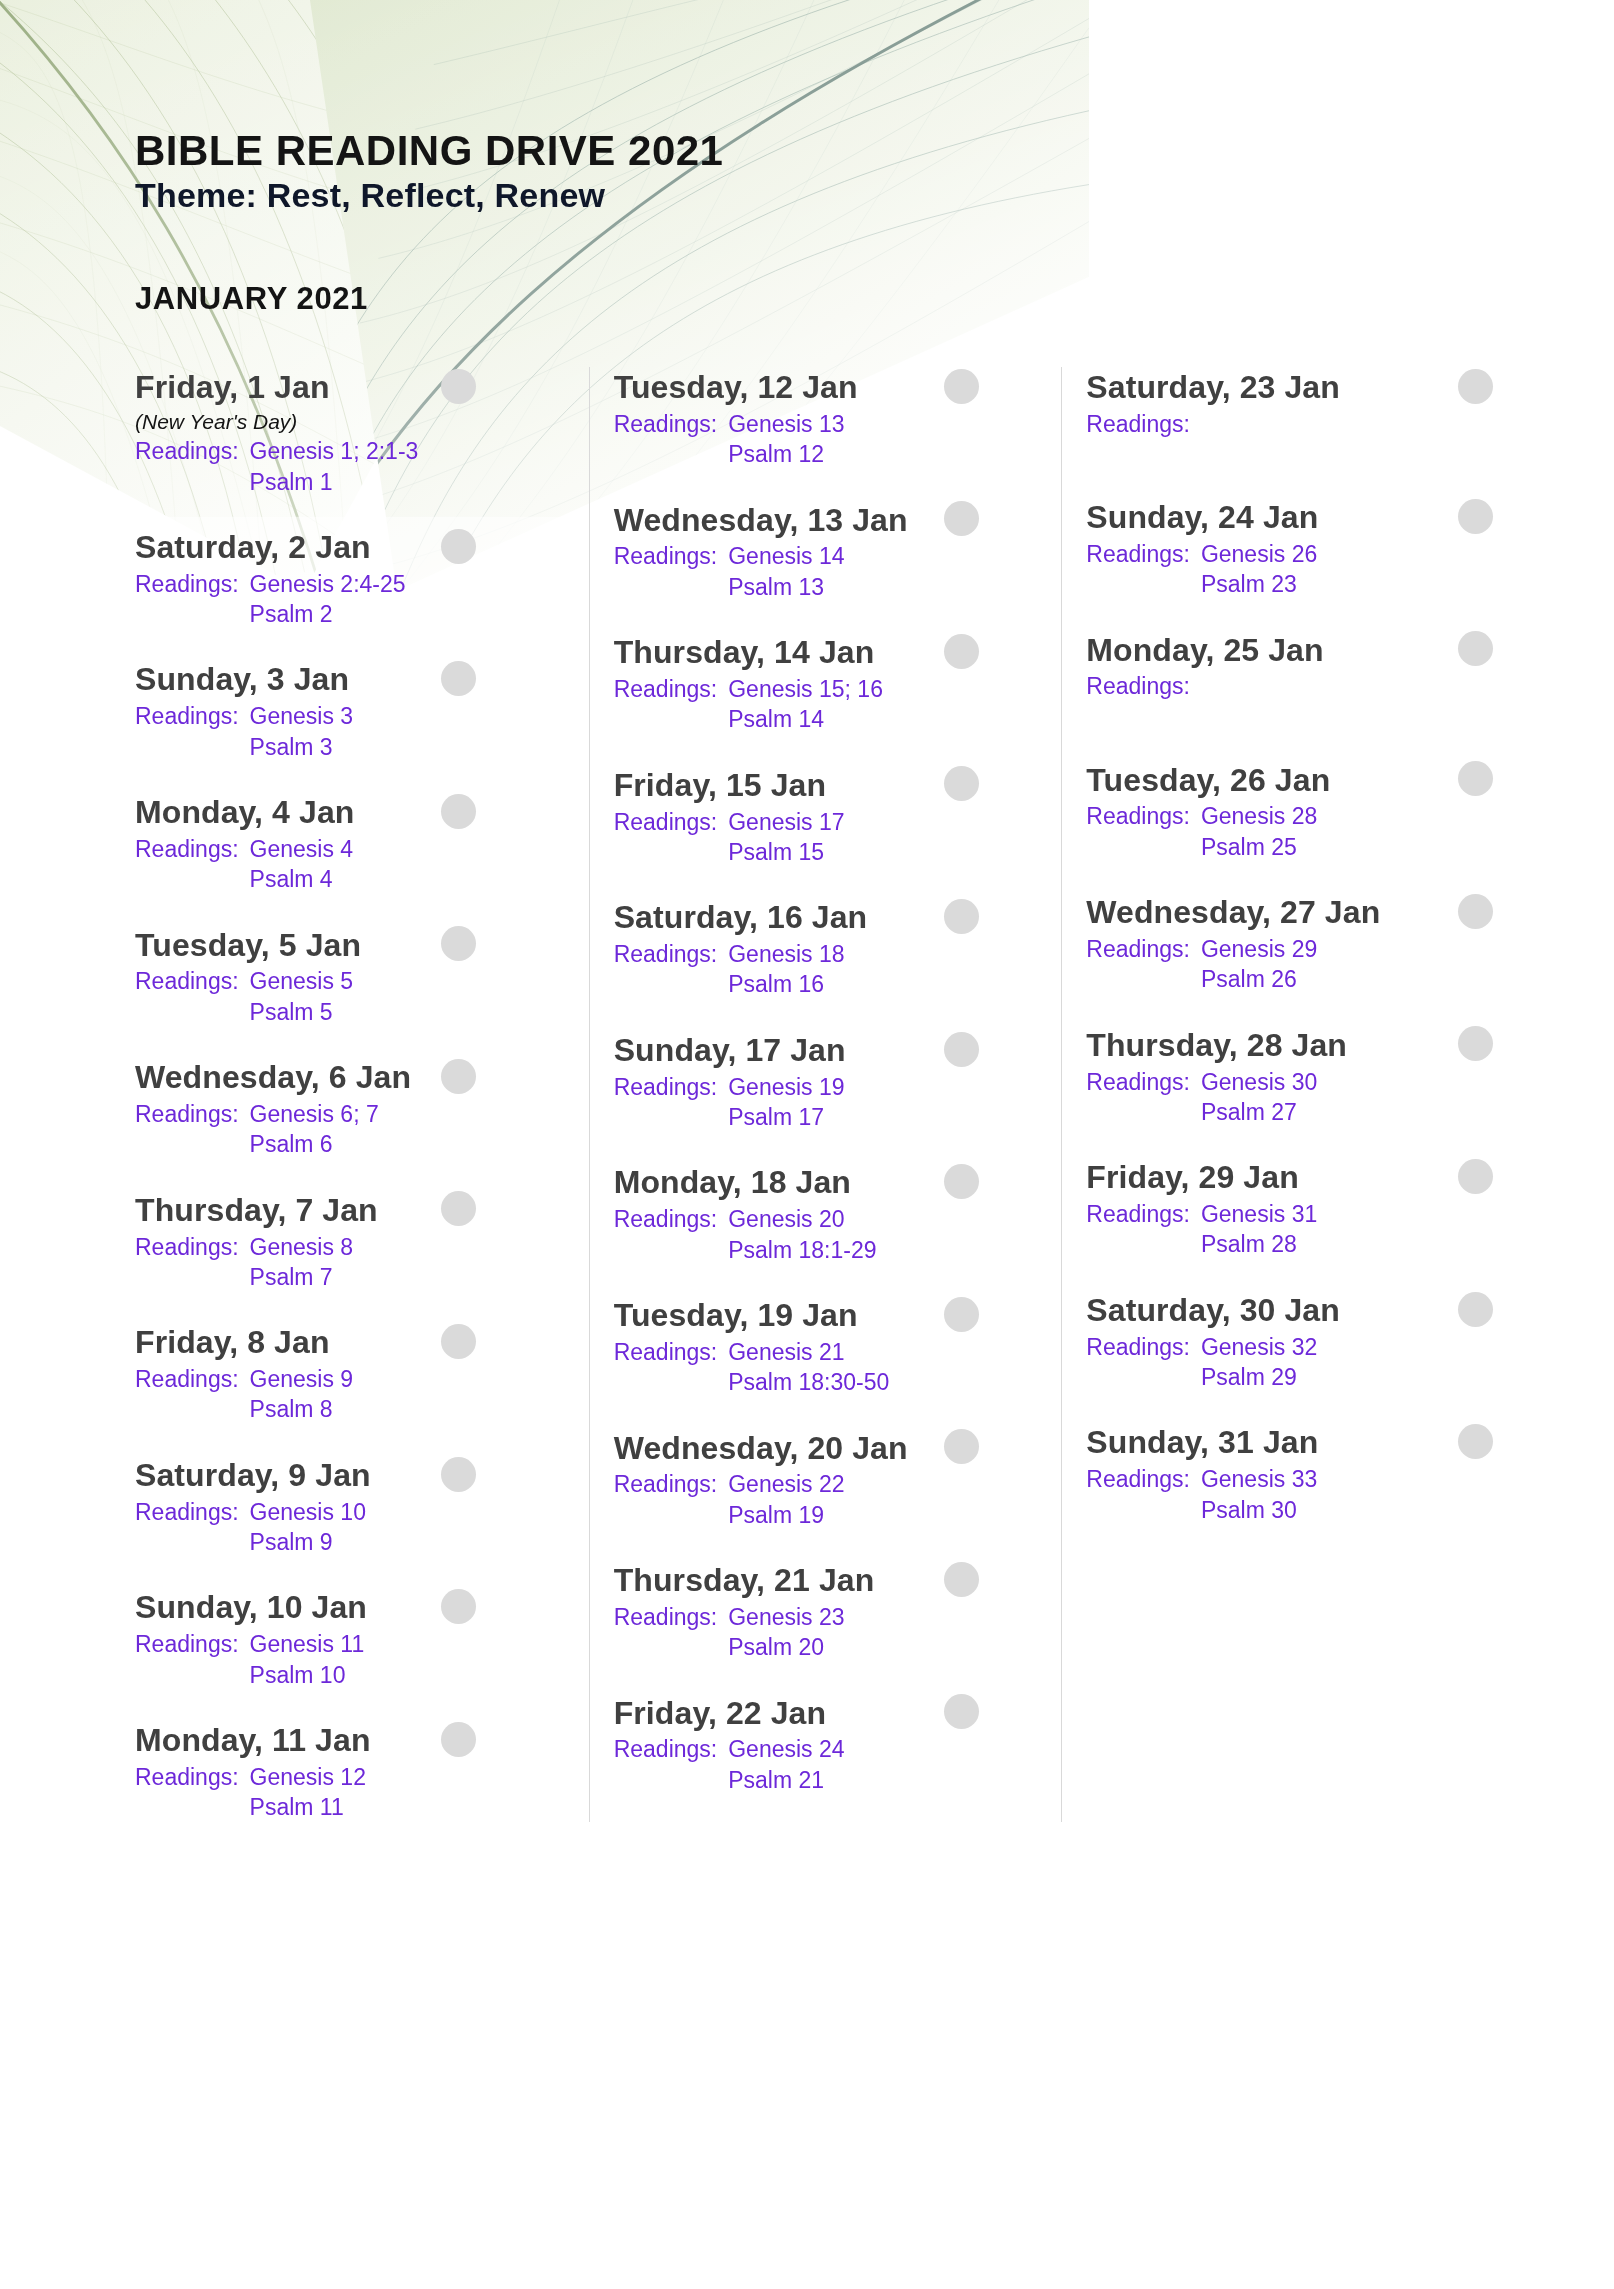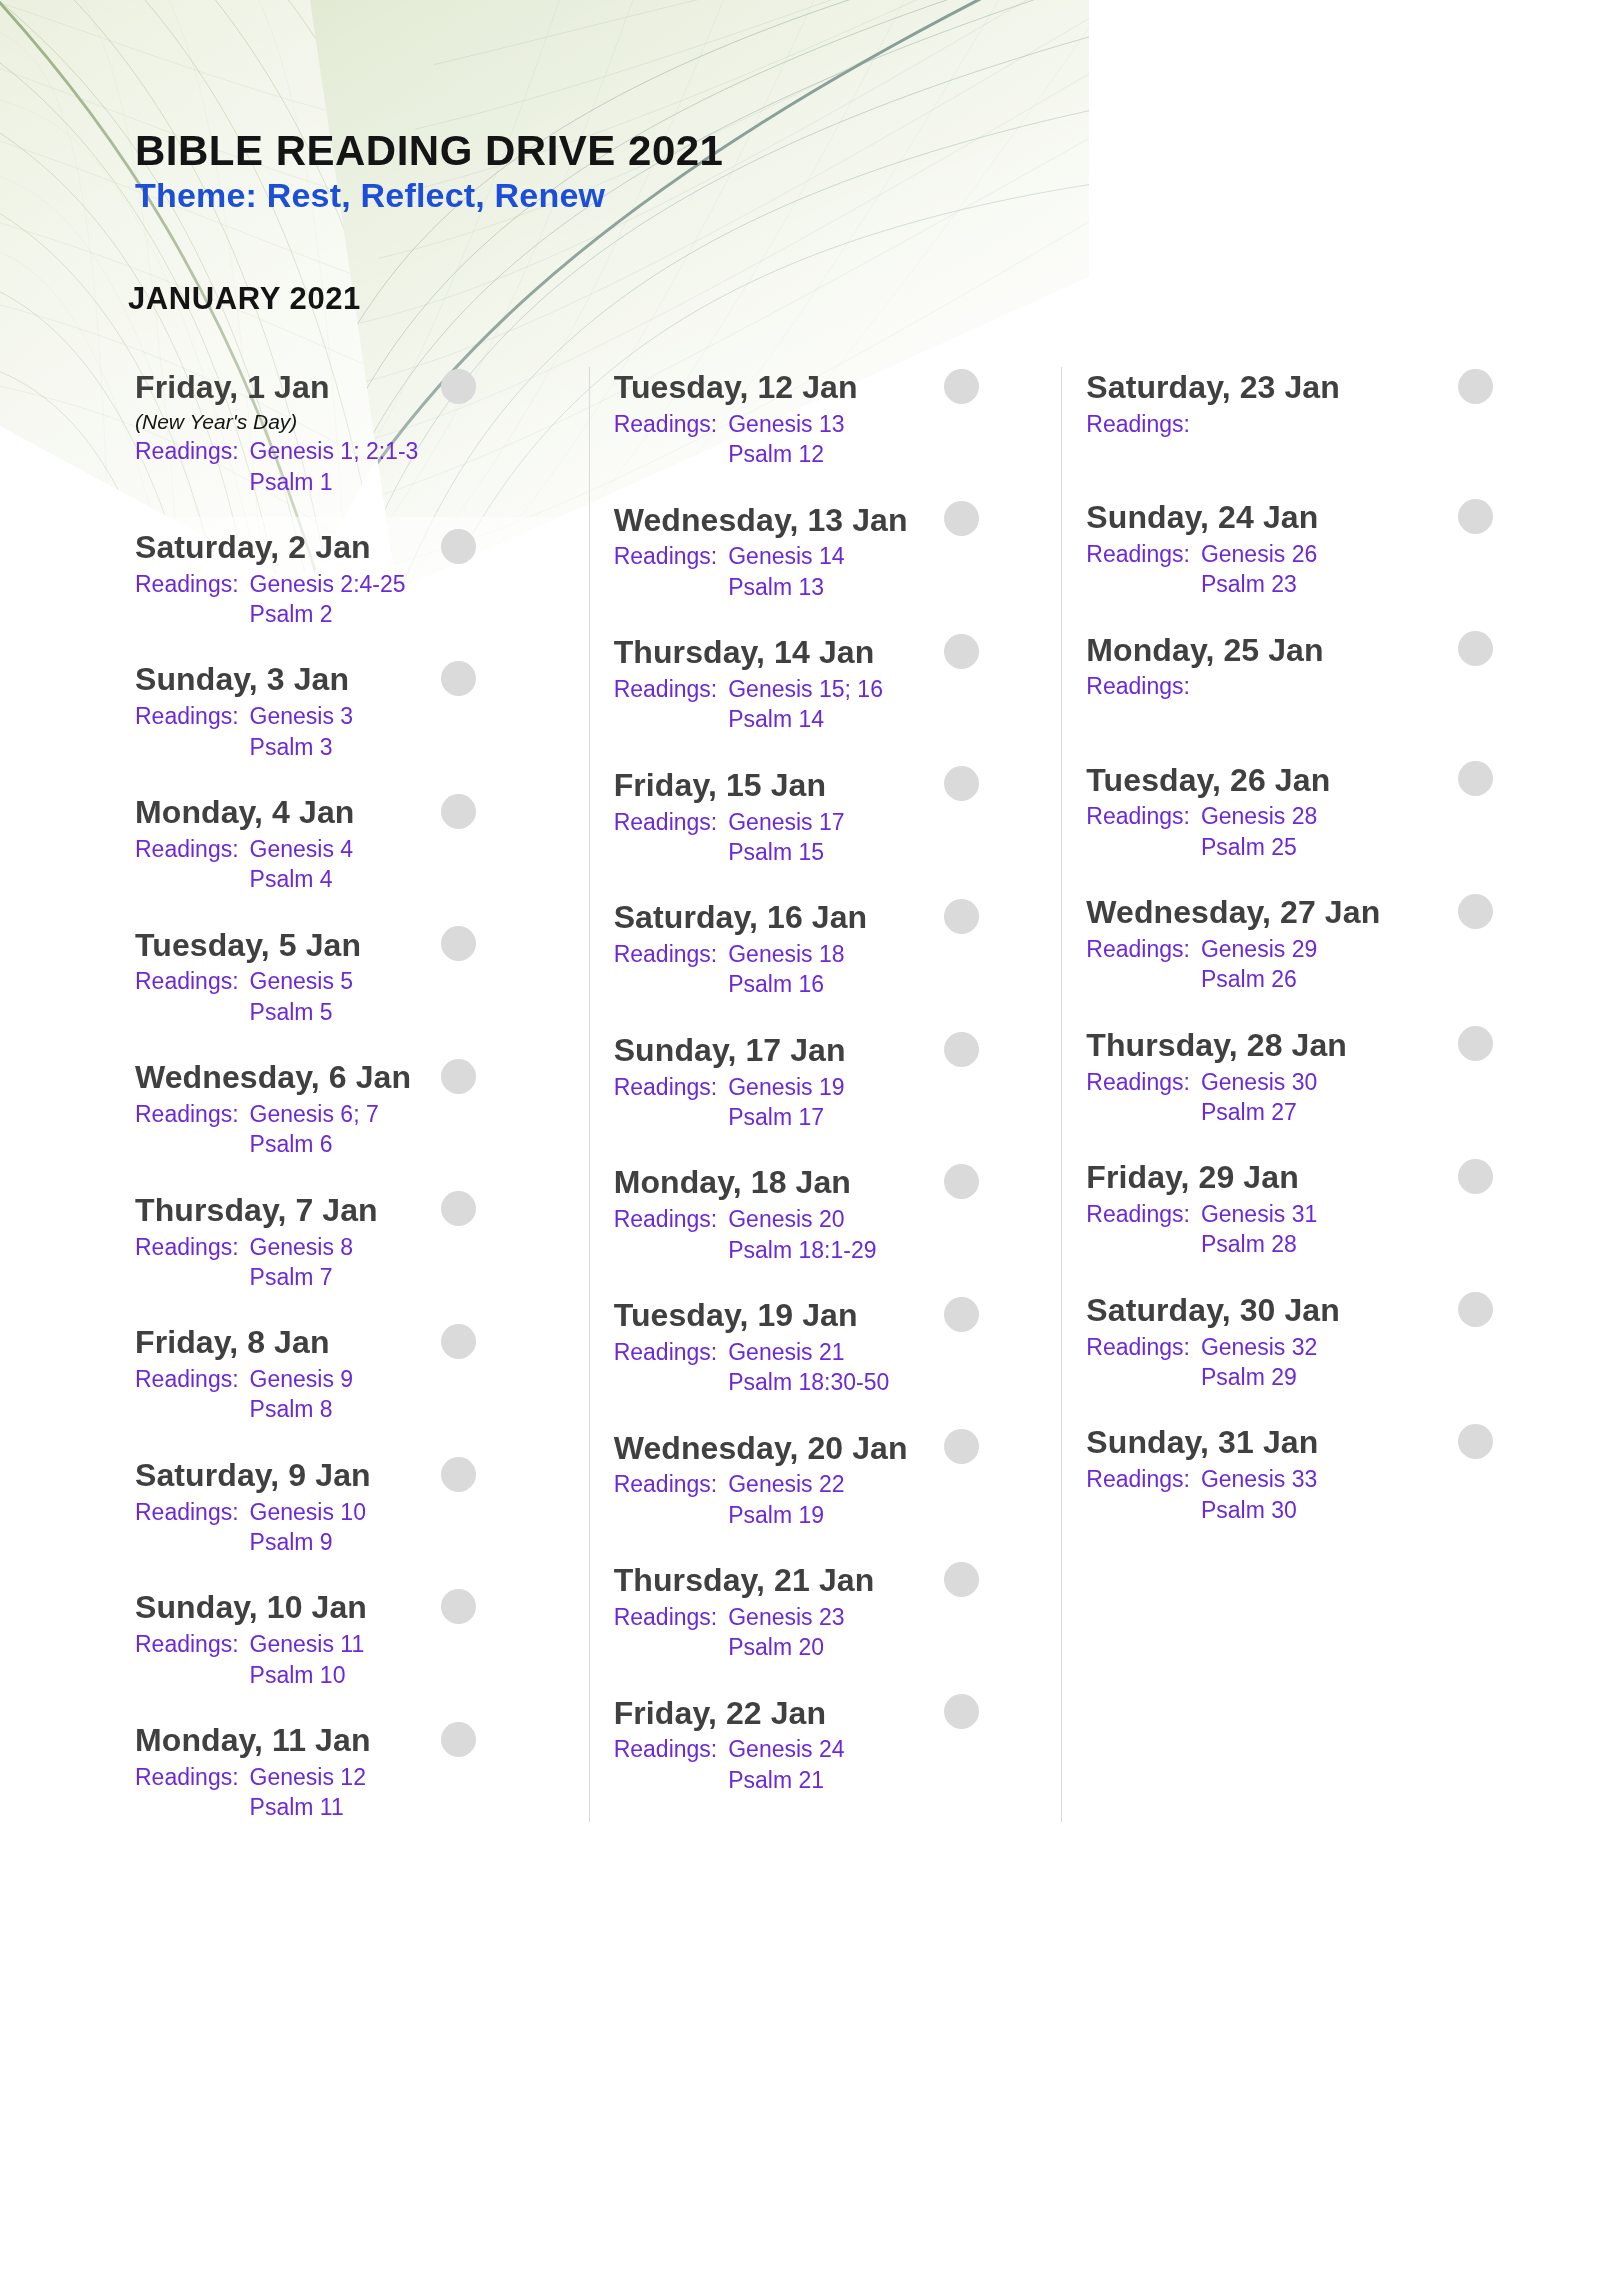--- a/index.html
+++ b/index.html
@@ -44,25 +44,25 @@
     line-height: 1.05;
     margin: 0;
     color: #141414;
   }
   #subtitle {
     font-size: 34px;
     font-weight: bold;
     letter-spacing: 0.2px;
     line-height: 1.1;
     margin: 3.7px 0 0 0;
-    color: #1d4ed8;
+    color: #0f172a;
   }
   #month {
     position: absolute;
-    left: 128px;
+    left: 135px;
     top: 281px;
     font-size: 31px;
     font-weight: bold;
     letter-spacing: 0.6px;
     color: #141414;
   }
 
   
   #columns {
     position: absolute;

